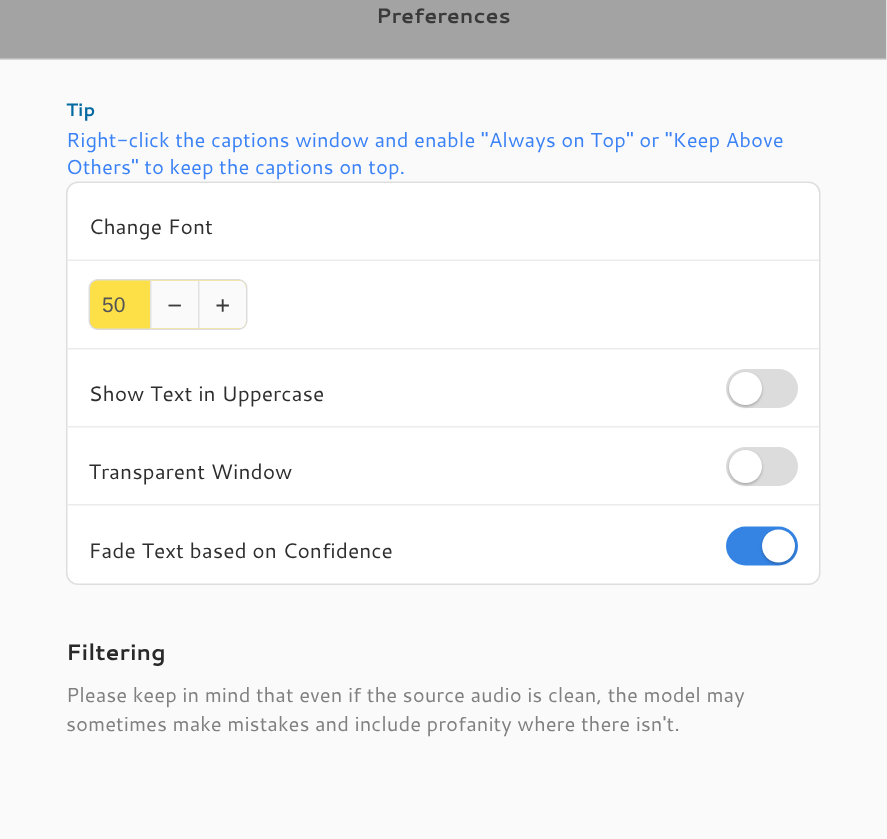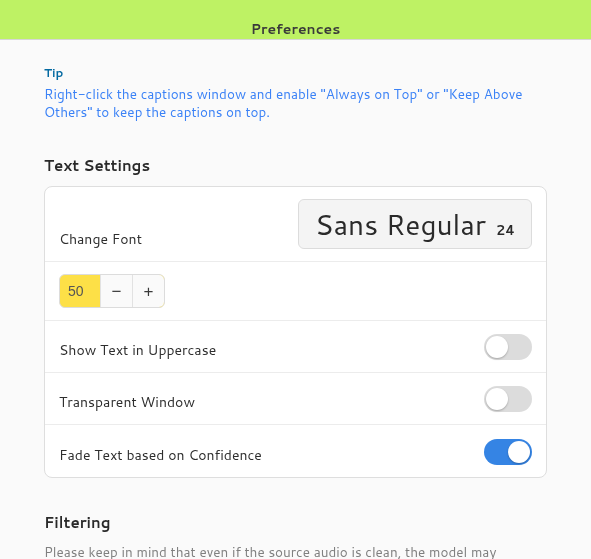--- a/index.html
+++ b/index.html
@@ -7,24 +7,24 @@
     margin: 0; padding: 0;
     width: 591px; height: 559px;
     font-family: -apple-system, BlinkMacSystemFont, "Segoe UI", Cantarell, sans-serif;
     font-size: 14px;
     color: #2e2e2e;
     background: #fafafa;
     overflow: hidden;
   }
   .titlebar {
     height: 40px;
-    background: #bef264;
+    background: #a3a3a3;
     border-bottom: 1px solid #d6d6d6;
     display: flex;
-    align-items: flex-end;
+    align-items: flex-start;
     justify-content: center;
     font-weight: 700;
     color: #3a3a3a;
   }
   .content {
     padding: 24px 44px 0 44px;
   }
   .tip-title {
     font-weight: 700;
     font-size: 12px;
@@ -149,30 +149,25 @@
   <span>Preferences</span>
 </div>
 
 <div class="content">
 
   <div>
     <div class="tip-title">Tip</div>
     <div class="tip-text">Right-click the captions window and enable "Always on Top" or "Keep Above Others" to keep the captions on top.</div>
   </div>
 
-  <div class="section-title">Text Settings</div>
 
   <div class="card">
 
     <div class="row">
       <div class="row-label">Change Font</div>
-      <div class="font-btn">
-        <span class="font-name">Sans Regular</span>
-        <span class="font-size">24</span>
-      </div>
     </div>
 
     <div class="row">
       <div class="spin">
         <input type="text" value="50" style="">
         <button>
           <span>−</span>
         </button>
         <button>
           <span>+</span>

